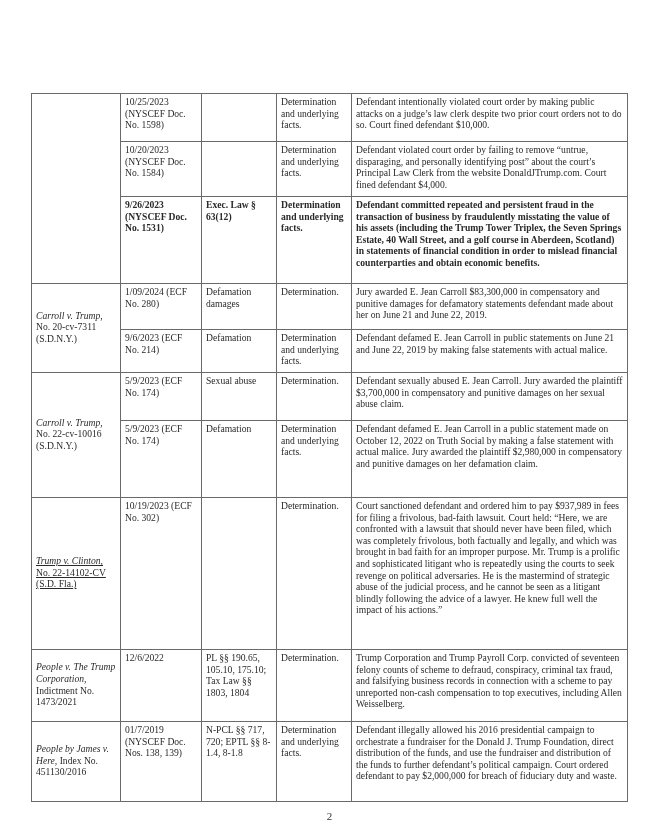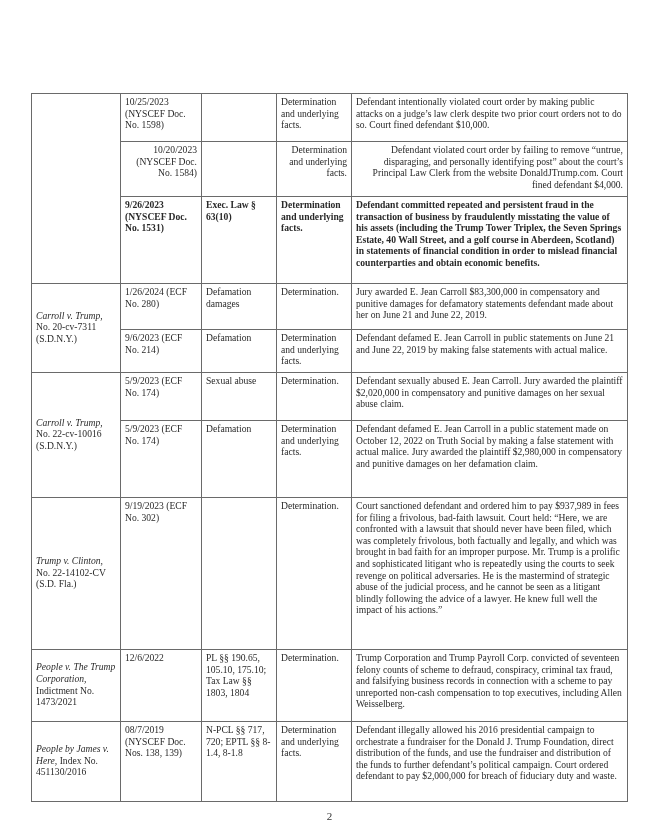--- a/index.html
+++ b/index.html
@@ -30,75 +30,75 @@
         <col class="c5">
       </colgroup>
     <tbody id="tbody">
         <tr style="height: 48px;">
           <td class="case" rowspan="3"><span class="ital"></span> <span></span></td>
           <td>10/25/2023 (NYSCEF Doc. No. 1598)</td>
           <td></td>
           <td>Determination and underlying facts.</td>
           <td>Defendant intentionally violated court order by making public attacks on a judge’s law clerk despite two prior court orders not to do so. Court fined defendant $10,000.</td>
         </tr>
-        <tr style="height: 55px; text-align: right;">
+        <tr style="height: 55px;">
           <td>10/20/2023 (NYSCEF Doc. No. 1584)</td>
           <td></td>
           <td>Determination and underlying facts.</td>
           <td>Defendant violated court order by failing to remove “untrue, disparaging, and personally identifying post” about the court’s Principal Law Clerk from the website DonaldJTrump.com. Court fined defendant $4,000.</td>
         </tr>
         <tr style="height: 87px; font-weight: bold;">
           <td>9/26/2023 (NYSCEF Doc. No. 1531)</td>
-          <td>Exec. Law § 63(10)</td>
+          <td>Exec. Law § 63(12)</td>
           <td>Determination and underlying facts.</td>
           <td>Defendant committed repeated and persistent fraud in the transaction of business by fraudulently misstating the value of his assets (including the Trump Tower Triplex, the Seven Springs Estate, 40 Wall Street, and a golf course in Aberdeen, Scotland) in statements of financial condition in order to mislead financial counterparties and obtain economic benefits.</td>
         </tr>
         <tr style="height: 46px;">
           <td class="case" rowspan="2"><span class="ital">Carroll v. Trump,</span> <span>No. 20-cv-7311 (S.D.N.Y.)</span></td>
-          <td>1/26/2024 (ECF No. 280)</td>
+          <td>1/09/2024 (ECF No. 280)</td>
           <td>Defamation damages</td>
           <td>Determination.</td>
           <td>Jury awarded E. Jean Carroll $83,300,000 in compensatory and punitive damages for defamatory statements defendant made about her on June 21 and June 22, 2019.</td>
         </tr>
         <tr style="height: 43px;">
           <td>9/6/2023 (ECF No. 214)</td>
           <td>Defamation</td>
           <td>Determination and underlying facts.</td>
           <td>Defendant defamed E. Jean Carroll in public statements on June 21 and June 22, 2019 by making false statements with actual malice.</td>
         </tr>
         <tr style="height: 48px;">
           <td class="case" rowspan="2"><span class="ital">Carroll v. Trump,</span> <span>No. 22-cv-10016 (S.D.N.Y.)</span></td>
           <td>5/9/2023 (ECF No. 174)</td>
           <td>Sexual abuse</td>
           <td>Determination.</td>
-          <td>Defendant sexually abused E. Jean Carroll. Jury awarded the plaintiff $2,020,000 in compensatory and punitive damages on her sexual abuse claim.</td>
+          <td>Defendant sexually abused E. Jean Carroll. Jury awarded the plaintiff $3,700,000 in compensatory and punitive damages on her sexual abuse claim.</td>
         </tr>
         <tr style="height: 77px;">
           <td>5/9/2023 (ECF No. 174)</td>
           <td>Defamation</td>
           <td>Determination and underlying facts.</td>
           <td>Defendant defamed E. Jean Carroll in a public statement made on October 12, 2022 on Truth Social by making a false statement with actual malice. Jury awarded the plaintiff $2,980,000 in compensatory and punitive damages on her defamation claim.</td>
         </tr>
         <tr style="height: 152px;">
-          <td class="case" rowspan="1" style="vertical-align: top;"><span class="ital">Trump v. Clinton,</span> <span>No. 22-14102-CV (S.D. Fla.)</span></td>
-          <td>9/19/2023 (ECF No. 302)</td>
+          <td class="case" rowspan="1" style="vertical-align: top; text-decoration: underline;"><span class="ital">Trump v. Clinton,</span> <span>No. 22-14102-CV (S.D. Fla.)</span></td>
+          <td>10/19/2023 (ECF No. 302)</td>
           <td></td>
           <td>Determination.</td>
           <td>Court sanctioned defendant and ordered him to pay $937,989 in fees for filing a frivolous, bad-faith lawsuit. Court held: “Here, we are confronted with a lawsuit that should never have been filed, which was completely frivolous, both factually and legally, and which was brought in bad faith for an improper purpose. Mr. Trump is a prolific and sophisticated litigant who is repeatedly using the courts to seek revenge on political adversaries. He is the mastermind of strategic abuse of the judicial process, and he cannot be seen as a litigant blindly following the advice of a lawyer. He knew full well the impact of his actions.”</td>
         </tr>
         <tr style="height: 72px;">
           <td class="case" rowspan="1" style="vertical-align: top;"><span class="ital">People v. The Trump Corporation,</span> <span>Indictment No. 1473/2021</span></td>
           <td>12/6/2022</td>
           <td>PL §§ 190.65, 105.10, 175.10; Tax Law §§ 1803, 1804</td>
           <td>Determination.</td>
           <td>Trump Corporation and Trump Payroll Corp. convicted of seventeen felony counts of scheme to defraud, conspiracy, criminal tax fraud, and falsifying business records in connection with a scheme to pay unreported non-cash compensation to top executives, including Allen Weisselberg.</td>
         </tr>
         <tr style="height: 80px;">
           <td class="case" rowspan="1"><span class="ital">People by James v. Here,</span> <span>Index No. 451130/2016</span></td>
-          <td>08/7/2019 (NYSCEF Doc. Nos. 138, 139)</td>
+          <td>01/7/2019 (NYSCEF Doc. Nos. 138, 139)</td>
           <td>N-PCL §§ 717, 720; EPTL §§ 8-1.4, 8-1.8</td>
           <td>Determination and underlying facts.</td>
           <td>Defendant illegally allowed his 2016 presidential campaign to orchestrate a fundraiser for the Donald J. Trump Foundation, direct distribution of the funds, and use the fundraiser and distribution of the funds to further defendant’s political campaign. Court ordered defendant to pay $2,000,000 for breach of fiduciary duty and waste.</td>
         </tr>
       </tbody>
   </table>
   <div class="pagenum">2</div>
 </div>
 
 </body></html>

